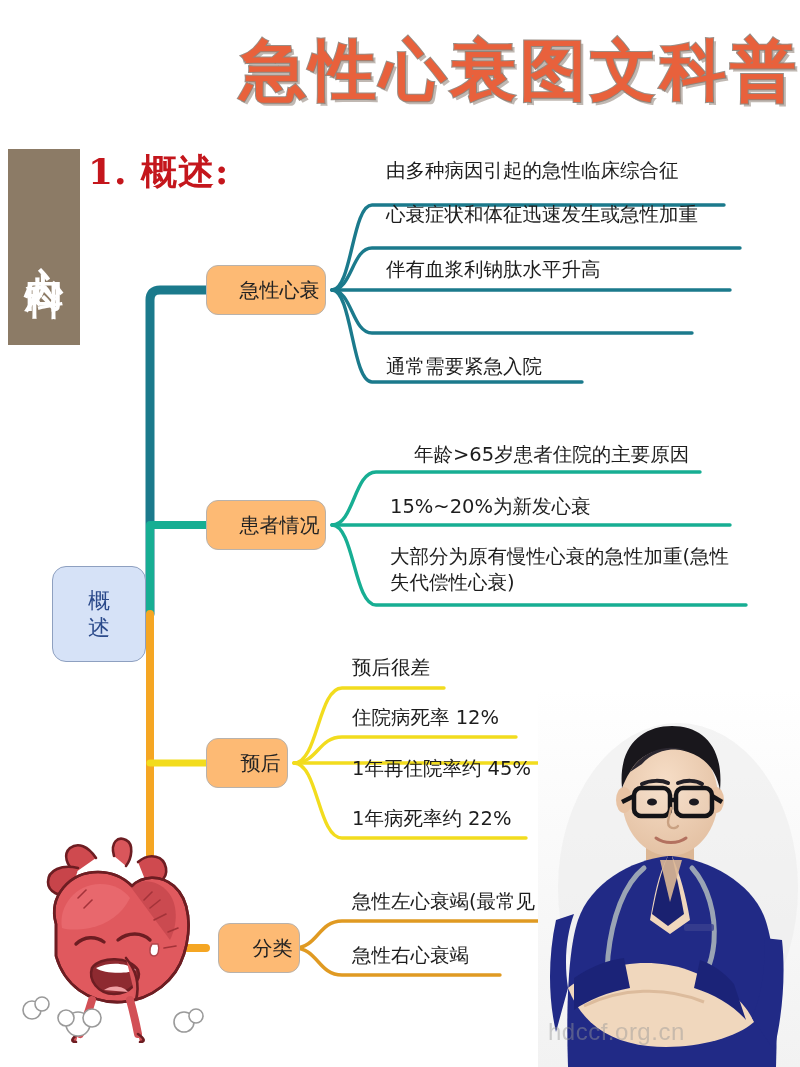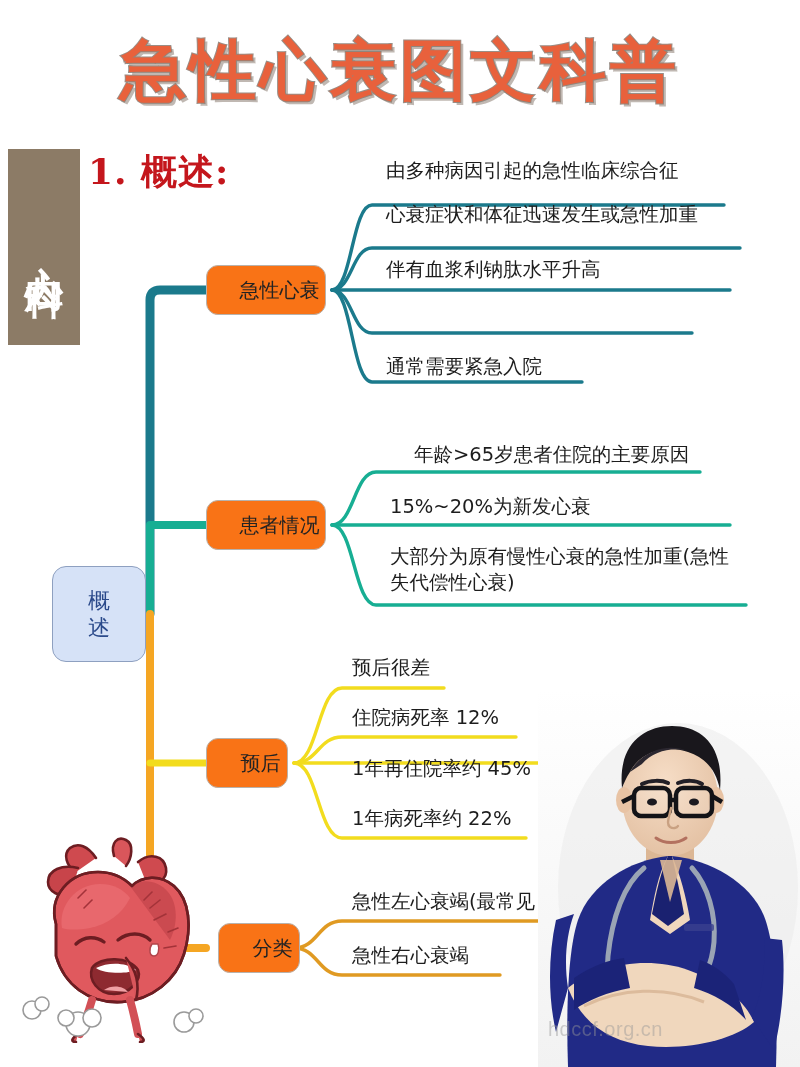--- a/index.html
+++ b/index.html
@@ -13,21 +13,21 @@
     position: relative;
     width: 800px; height: 1067px;
     background: #ffffff;
   }
 
   
   #title {
     position: absolute;
     left: 0; top: 38px;
     width: 800px;
-    text-align: center;
+    text-align: right;
     font-family: "DejaVu Sans", sans-serif;
     font-size: 66px;
     font-weight: bold;
     letter-spacing: 4px;
     color: #E8613C;
     -webkit-text-stroke: 2px #9a8e86;
     paint-order: stroke fill;
     text-shadow: 3px 3px 0 rgba(140,125,115,0.55);
     line-height: 1.0;
     white-space: nowrap;
@@ -90,21 +90,21 @@
     background: #d6e2f7;
     border: 1.5px solid #8ea0c0;
     border-radius: 14px;
     color: #2b4a8b;
     font-size: 22px;
     line-height: 1.25;
     flex-direction: column;
     text-align: center;
   }
   .branch-node {
-    background: #f97316;
+    background: #fdba74;
     border: 1.4px solid #b8b2ac;
     color: #232323;
     font-size: 20px;
     height: 50px;
     padding-left: 27px;
   }
   #branch-node-0 { left: 206px; top: 265px; width: 120px; }
   #branch-node-1 { left: 206px; top: 500px; width: 120px; align-items: center; }
   #branch-node-2 { left: 206px; top: 738px; width: 82px;  }
   #branch-node-3 { left: 206px; top: 923px; width: 82px; margin-left: 12px;  }
@@ -131,21 +131,21 @@
   #doctor-photo {
     position: absolute;
     left: 538px; top: 688px;
     width: 262px; height: 379px;
     overflow: hidden;
   }
   #watermark {
     position: absolute;
     left: 548px; top: 1018px;
     font-family: "Liberation Sans", sans-serif;
-    font-size: 20px;
+    font-size: 24px;
     color: rgba(150,150,150,0.45);
     letter-spacing: 0.5px;
     white-space: nowrap;
   }
 </style>
 </head>
 <body>
 
 <div id="page">
 

